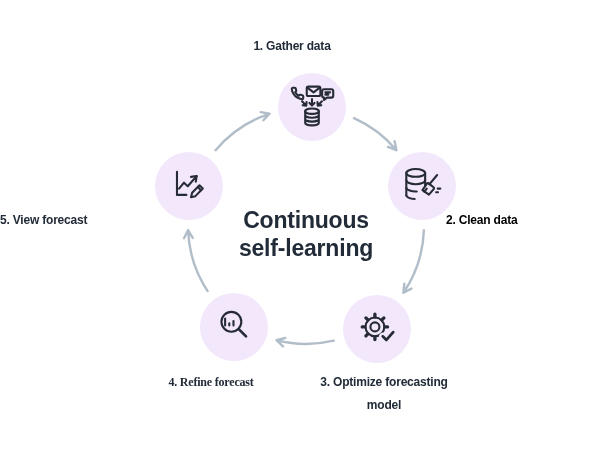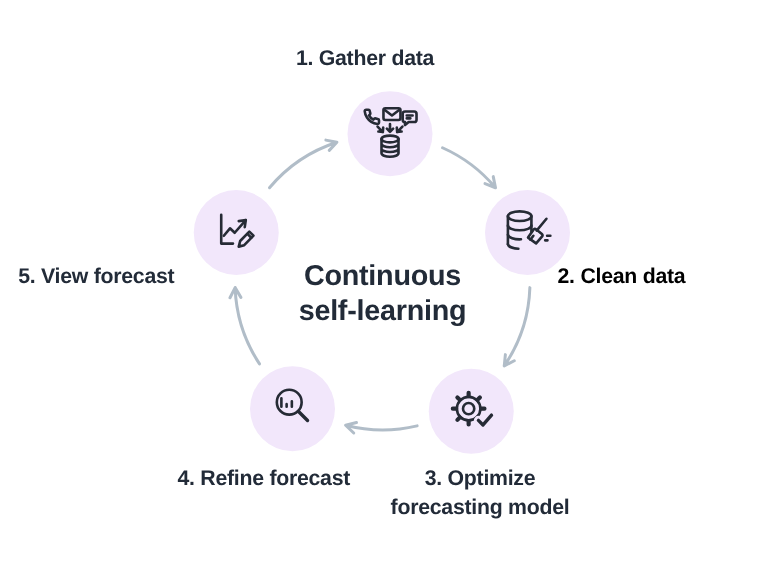--- a/index.html
+++ b/index.html
@@ -7,26 +7,26 @@
   .canvas{position:relative;width:612px;height:459px;overflow:hidden;}
   #cycle-arrows{position:absolute;left:0;top:0;}
   .bubble{position:absolute;width:68px;height:68px;border-radius:50%;
           display:flex;align-items:center;justify-content:center;}
   .bubble svg{width:46px;height:46px;display:block;}
   .b1{left:278px;top:73px;}
   .b2{left:388px;top:152px;}
   .b3{left:343px;top:295px;}
   .b4{left:200px;top:293px;}
   .b5{left:155px;top:152px;}
-  .label{position:absolute;font-weight:bold;font-size:17px;line-height:23px;letter-spacing:-0.2px;}
+  .label{position:absolute;font-weight:bold;font-size:12px;line-height:23px;letter-spacing:-0.2px;}
   .l1{left:212px;top:35px;width:160px;text-align:center;}
   .l2{left:446px;top:209px;}
   .l3{left:302px;top:371px;width:164px;text-align:center;}
-  .l4{left:121px;top:371px;width:180px;text-align:center;}
-  .l5{left:0;top:209px;width:154px;text-align:center;}
+  .l4{left:121px;top:371px;width:180px;text-align:center;font-family:Liberation Serif, serif;}
+  .l5{left:0;top:209px;width:154px;text-align:left;}
   .center-label{position:absolute;left:236px;top:206px;width:140px;text-align:center;
                 font-weight:bold;font-size:23px;line-height:28px;letter-spacing:-0.2px;}
   .icon-g{fill:none;stroke:currentColor;stroke-width:2;stroke-linecap:round;stroke-linejoin:round;}
 </style>
 </head>
 <body style="background: rgb(255, 255, 255);">
 
 <div class="canvas">
 
   <svg id="cycle-arrows" width="612" height="459">

